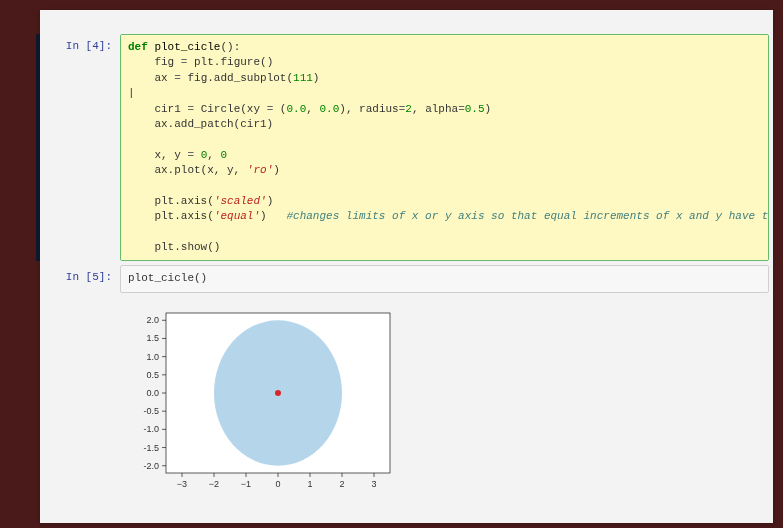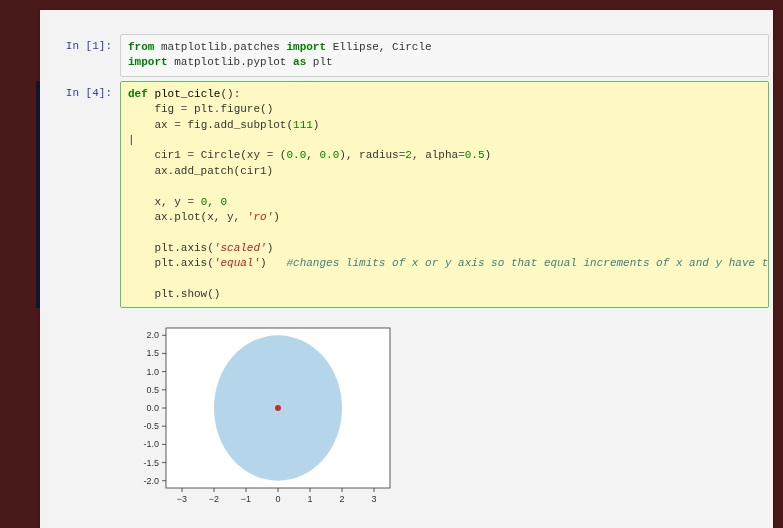--- a/index.html
+++ b/index.html
@@ -62,44 +62,43 @@
   .op { color: #666; }
   .nm { color: #000; }
 
   svg { display:block; }
 </style>
 </head>
 <body>
 
 <div class="page">
 
-  <div class="cell">
-    <div class="prompt">In  [1]:</div>
-    <div class="input-area"><span class="kw">from</span> matplotlib.patches <span class="kw">import</span> Ellipse, Circle
-<span class="kw">import</span> matplotlib.pyplot <span class="kw">as</span> plt</div>
-  </div>
 
   <div class="cell selected">
     <div class="prompt">In  [4]:</div>
     <div class="input-area"><span class="kw">def</span> <span class="nm">plot_cicle</span>():
     fig <span class="op">=</span> plt.figure()
     ax <span class="op">=</span> fig.add_subplot(<span class="num">111</span>)
 |
     cir1 <span class="op">=</span> Circle(xy <span class="op">=</span> (<span class="num">0.0</span>, <span class="num">0.0</span>), radius<span class="op">=</span><span class="num">2</span>, alpha<span class="op">=</span><span class="num">0.5</span>)
     ax.add_patch(cir1)
 
     x, y <span class="op">=</span> <span class="num">0</span>, <span class="num">0</span>
     ax.plot(x, y, <span class="str">'ro'</span>)
 
     plt.axis(<span class="str">'scaled'</span>)
     plt.axis(<span class="str">'equal'</span>)   <span class="cm">#changes limits of x or y axis so that equal increments of x and y have the same length</span>
 
     plt.show()</div>
   </div>
 
+  <div class="cell">
+    <div class="prompt">In  [5]:</div>
+    <div class="input-area">plot_cicle()</div>
+  </div>
 
   <div class="cell">
     <div class="prompt"></div>
     <div class="output-area">
       <svg id="plot-svg" width="270" height="190">
           <rect x="38" y="8" width="224" height="160" fill="#fff" stroke="#333" stroke-width="0.8"></rect>
           <line x1="34" y1="160.72727272727272" x2="38" y2="160.72727272727272" stroke="#333" stroke-width="0.8"></line>
           <text x="31" y="163.72727272727272" text-anchor="end" font-size="9" font-family="sans-serif" fill="#333">-2.0</text>
           <line x1="34" y1="142.54545454545453" x2="38" y2="142.54545454545453" stroke="#333" stroke-width="0.8"></line>
           <text x="31" y="145.54545454545453" text-anchor="end" font-size="9" font-family="sans-serif" fill="#333">-1.5</text>

